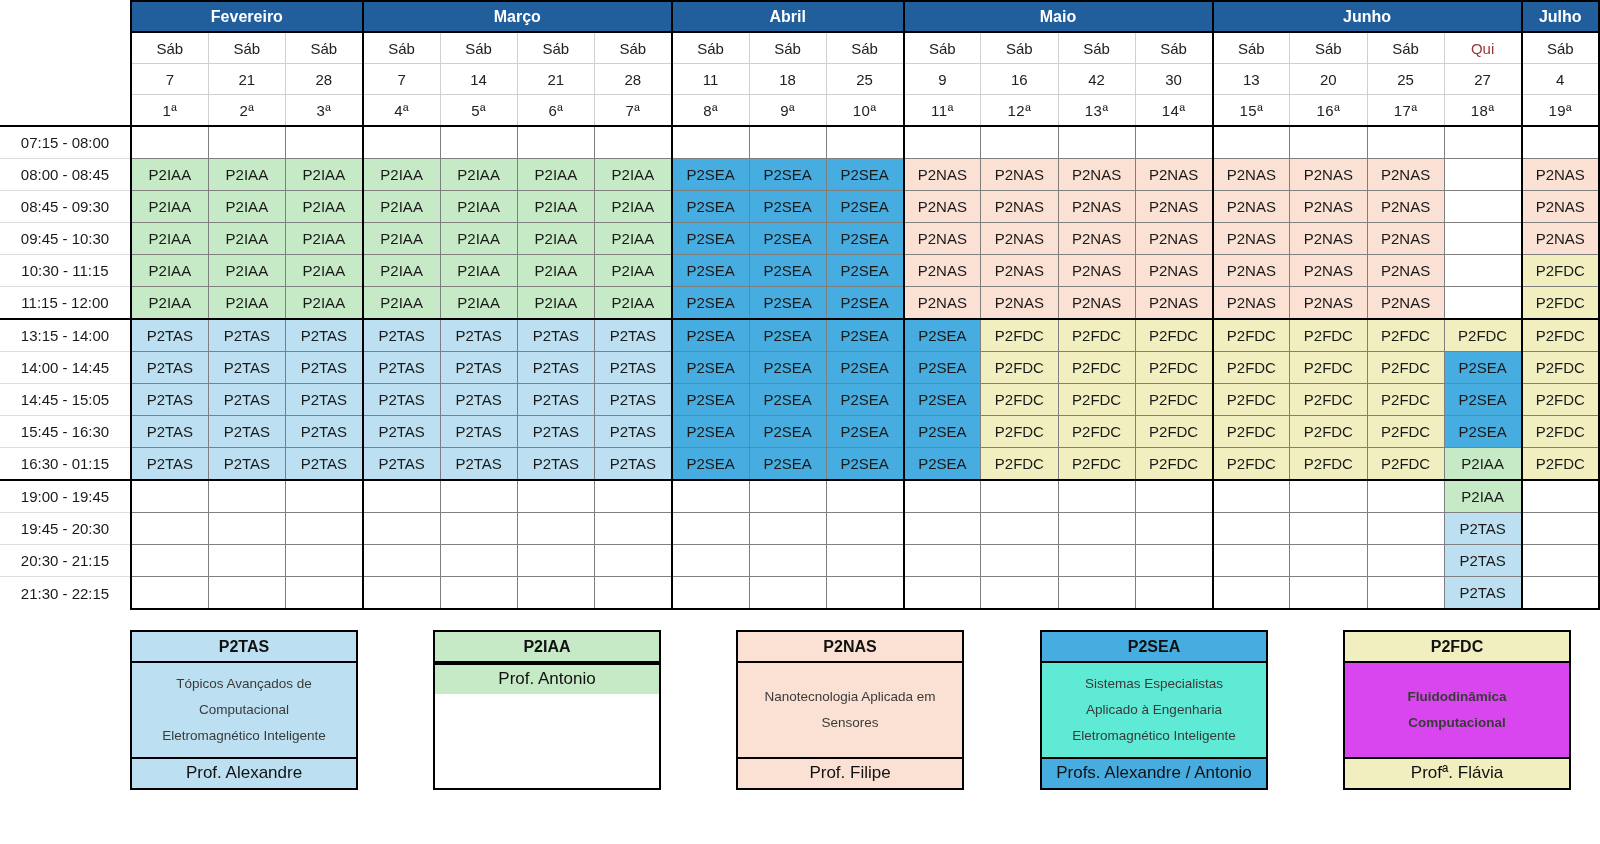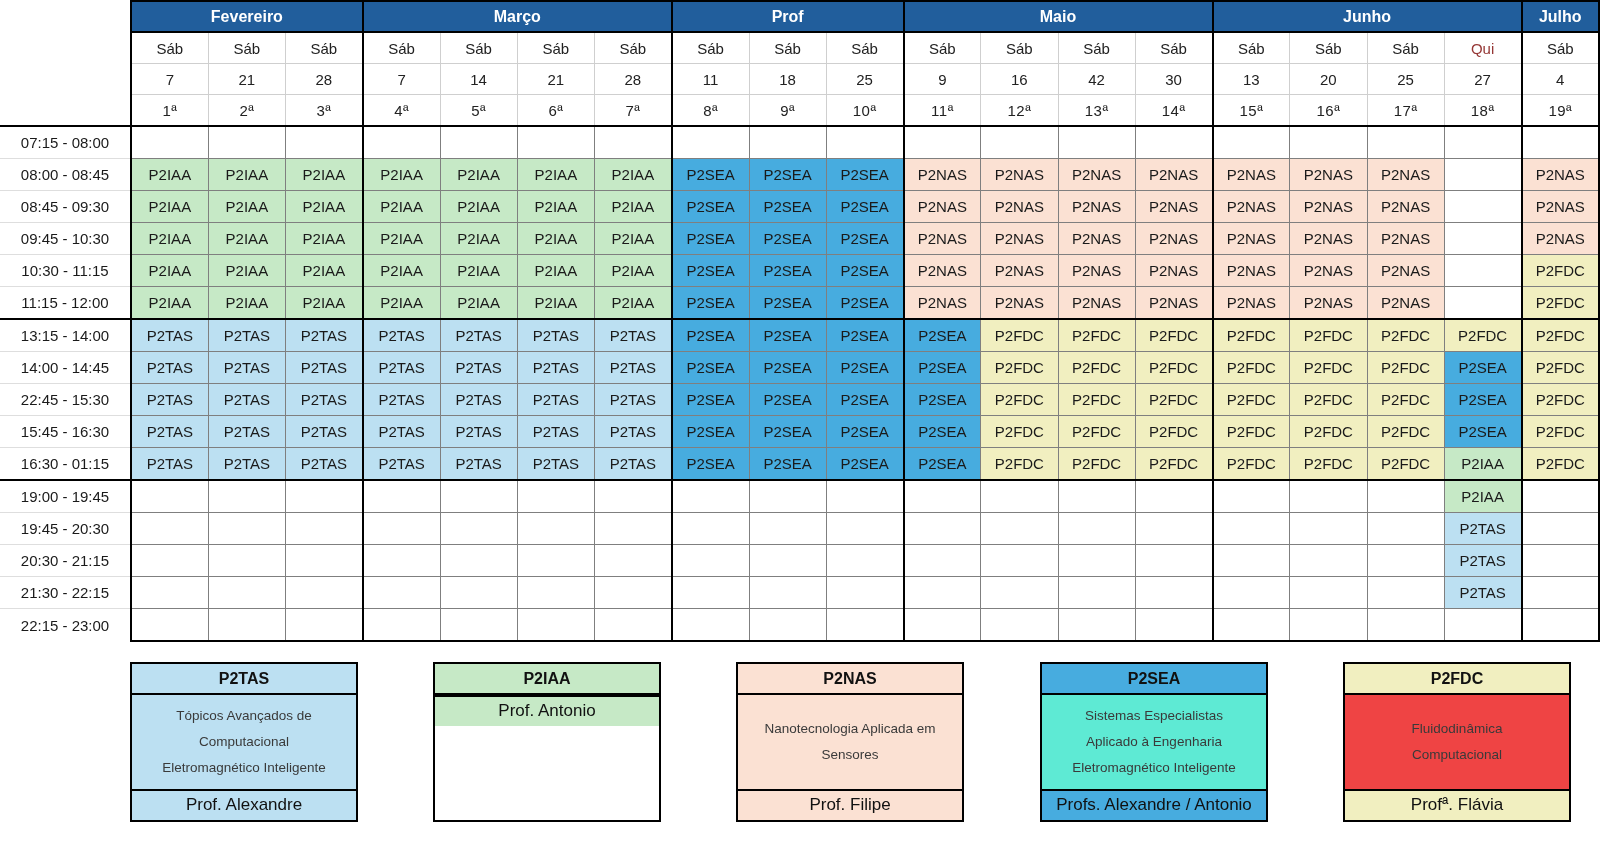--- a/index.html
+++ b/index.html
@@ -72,21 +72,21 @@
       <col class="c-day">
       <col class="c-day">
       <col class="c-day">
       <col class="c-day">
     </colgroup>
   <thead>
       <tr>
         <td class="corner"></td>
         <td class="month" colspan="3" style="background: rgb(33, 94, 156);">Fevereiro</td>
         <td class="month" colspan="4" style="background: rgb(33, 94, 156);">Março</td>
-        <td class="month" colspan="3" style="background: rgb(33, 94, 156);">Prof</td>
+        <td class="month" colspan="3" style="background: rgb(33, 94, 156);">Abril</td>
         <td class="month" colspan="4" style="background: rgb(33, 94, 156); margin-left: 12px;">Maio</td>
         <td class="month" colspan="4" style="background: rgb(33, 94, 156);">Junho</td>
         <td class="month" colspan="1" style="background: rgb(33, 94, 156);">Julho</td>
       </tr>
       <tr>
         <td class="corner"></td>
         <td class="day gs">Sáb</td>
         <td class="day">Sáb</td>
         <td class="day">Sáb</td>
         <td class="day gs">Sáb</td>
@@ -322,21 +322,21 @@
         <td class="cell" style="background: rgb(241, 239, 192);">P2FDC</td>
         <td class="cell" style="background: rgb(241, 239, 192);">P2FDC</td>
         <td class="cell" style="background: rgb(241, 239, 192);">P2FDC</td>
         <td class="cell gs" style="background: rgb(241, 239, 192);">P2FDC</td>
         <td class="cell" style="background: rgb(241, 239, 192);">P2FDC</td>
         <td class="cell" style="background: rgb(241, 239, 192);">P2FDC</td>
         <td class="cell" style="background: rgb(71, 172, 223);">P2SEA</td>
         <td class="cell gs" style="background: rgb(241, 239, 192);">P2FDC</td>
       </tr>
       <tr class="">
-        <td class="time">22:45 - 15:30</td>
+        <td class="time">14:45 - 15:05</td>
         <td class="cell gs" style="background: rgb(188, 224, 242);">P2TAS</td>
         <td class="cell" style="background: rgb(188, 224, 242);">P2TAS</td>
         <td class="cell" style="background: rgb(188, 224, 242);">P2TAS</td>
         <td class="cell gs" style="background: rgb(188, 224, 242);">P2TAS</td>
         <td class="cell" style="background: rgb(188, 224, 242);">P2TAS</td>
         <td class="cell" style="background: rgb(188, 224, 242);">P2TAS</td>
         <td class="cell" style="background: rgb(188, 224, 242);">P2TAS</td>
         <td class="cell gs" style="background: rgb(71, 172, 223);">P2SEA</td>
         <td class="cell" style="background: rgb(71, 172, 223);">P2SEA</td>
         <td class="cell" style="background: rgb(71, 172, 223);">P2SEA</td>
@@ -473,42 +473,20 @@
         <td class="cell"></td>
         <td class="cell"></td>
         <td class="cell gs"></td>
         <td class="cell"></td>
         <td class="cell"></td>
         <td class="cell"></td>
         <td class="cell gs"></td>
         <td class="cell"></td>
         <td class="cell"></td>
         <td class="cell" style="background: rgb(188, 224, 242);">P2TAS</td>
-        <td class="cell gs"></td>
-      </tr>
-      <tr class="">
-        <td class="time">22:15 - 23:00</td>
-        <td class="cell gs"></td>
-        <td class="cell"></td>
-        <td class="cell"></td>
-        <td class="cell gs"></td>
-        <td class="cell"></td>
-        <td class="cell"></td>
-        <td class="cell"></td>
-        <td class="cell gs"></td>
-        <td class="cell"></td>
-        <td class="cell"></td>
-        <td class="cell gs"></td>
-        <td class="cell"></td>
-        <td class="cell"></td>
-        <td class="cell"></td>
-        <td class="cell gs"></td>
-        <td class="cell"></td>
-        <td class="cell"></td>
-        <td class="cell"></td>
         <td class="cell gs"></td>
       </tr>
     </tbody>
 </table>
 
 <div class="legend">
     <div class="card" style="left:130px">
       <div class="lg-title" style="background: rgb(188, 224, 242);">P2TAS</div>
       <div class="lg-body" style="background: rgb(188, 224, 242);">Tópicos Avançados de
 Computacional
@@ -527,17 +505,17 @@
     </div>
     <div class="card" style="left:1040px">
       <div class="lg-title" style="background: rgb(71, 172, 223);">P2SEA</div>
       <div class="lg-body" style="background: #5eead4;">Sistemas Especialistas
 Aplicado à Engenharia
 Eletromagnético Inteligente</div>
       <div class="lg-prof" style="background: rgb(71, 172, 223);">Profs. Alexandre / Antonio</div>
     </div>
     <div class="card" style="left:1343px">
       <div class="lg-title" style="background: rgb(241, 239, 192);">P2FDC</div>
-      <div class="lg-body" style="background: #ef4444;">Fluidodinâmica
+      <div class="lg-body" style="background: #d946ef; font-weight: bold;">Fluidodinâmica
 Computacional</div>
       <div class="lg-prof" style="background: rgb(241, 239, 192);">Profª. Flávia</div>
     </div>
   </div>
 
 </body></html>

